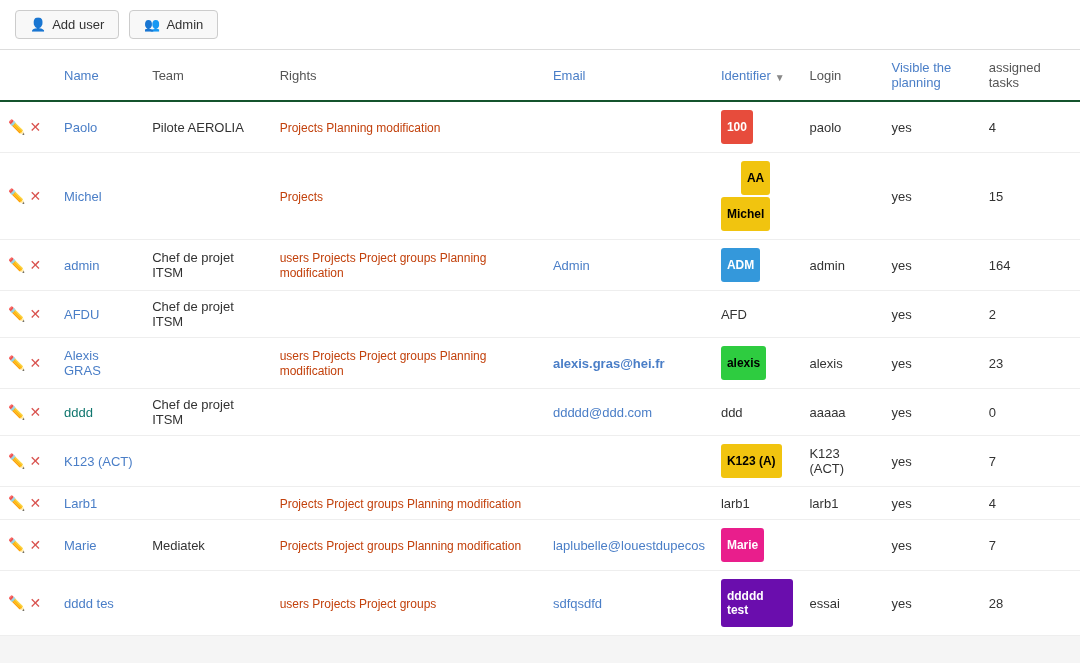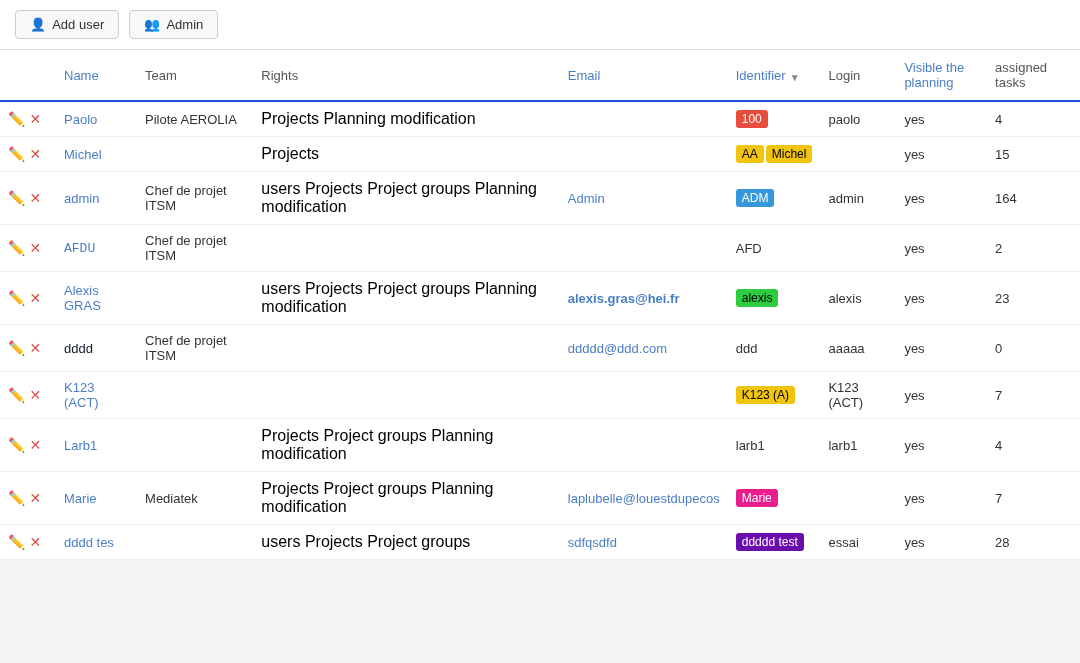--- a/index.html
+++ b/index.html
@@ -33,21 +33,21 @@
     }
 
     .user-table {
       width: 100%;
       border-collapse: collapse;
     }
 
     .user-table th {
       padding: 10px 8px;
       text-align: left;
-      border-bottom: 2px solid #1d4ed8;
+      border-bottom: 2px solid #14532d;
       font-weight: normal;
       color: #555;
       background: #fff;
     }
 
     .user-table th.blue { color: #4a7ec7; }
 
     .user-table td {
       padding: 8px 8px;
       border-bottom: 1px solid #eee;
@@ -66,24 +66,24 @@
       cursor: pointer;
       font-size: 14px;
       color: #999;
     }
 
     .action-icon.edit { color: #f0ad4e; }
     .action-icon.delete { color: #d9534f; }
 
     .badge {
       display: inline-block;
-      padding: 2px 6px;
+      padding: 10px 6px;
       border-radius: 3px;
       font-size: 12px;
-      font-weight: normal;
+      font-weight: bold;
       color: #fff;
     }
 
     .badge-red { background: #e74c3c; }
     .badge-blue { background: #3498db; }
     .badge-green { background: #2ecc40; color: #000; }
     .badge-yellow { background: #f1c40f; color: #000; }
     .badge-pink { background: #e91e8c; }
     .badge-purple { background: #6a0dad; }
 
@@ -92,21 +92,21 @@
       margin-left: 4px;
       font-size: 10px;
       color: #888;
     }
 
     .th-identifier {
       display: flex;
       align-items: flex-end;
     }
 
-    .rights-text { color: #000000; font-size: 16px; }
+    .rights-text { color: #c2410c; font-size: 12px; }
   </style>
 </head>
 <body>
 
 <div class="toolbar">
   <button class="toolbar-btn">
     <span>👤</span>
     <span>Add user</span>
   </button>
   <button class="toolbar-btn">
@@ -170,21 +170,21 @@
           <td>
     <div class="actions">
       <span class="action-icon edit" title="Edit">✏️</span>
       <span class="action-icon delete" title="Delete">✕</span>
     </div>
   </td>
           <td style="color: rgb(74, 126, 199);">Michel</td>
           <td></td>
           <td><span class="rights-text">Projects</span></td>
           <td></td>
-          <td><div style="display: inline-flex; flex-direction: row; gap: 2px;">
+          <td><div style="display: inline-flex; flex-direction: column; gap: 2px; align-items: flex-end;">
               <span class="badge badge-yellow">AA</span>
               <span class="badge badge-yellow">Michel</span>
             </div></td>
           <td></td>
           <td>yes</td>
           <td>15</td>
         </tr>
         <tr>
           <td>
     <div class="actions">
@@ -201,21 +201,21 @@
           <td>yes</td>
           <td>164</td>
         </tr>
         <tr>
           <td>
     <div class="actions">
       <span class="action-icon edit" title="Edit">✏️</span>
       <span class="action-icon delete" title="Delete">✕</span>
     </div>
   </td>
-          <td style="color: rgb(74, 126, 199); font-family: Liberation Mono, monospace;">AFDU</td>
+          <td style="color: rgb(74, 126, 199);">AFDU</td>
           <td>Chef de projet ITSM</td>
           <td><span class="rights-text"></span></td>
           <td></td>
           <td>AFD</td>
           <td></td>
           <td>yes</td>
           <td>2</td>
         </tr>
         <tr>
           <td>
@@ -233,21 +233,21 @@
           <td>yes</td>
           <td>23</td>
         </tr>
         <tr>
           <td>
     <div class="actions">
       <span class="action-icon edit" title="Edit">✏️</span>
       <span class="action-icon delete" title="Delete">✕</span>
     </div>
   </td>
-          <td style="color: #0f172a; margin-top: 42px;">dddd</td>
+          <td style="color: #0f766e; margin-top: 42px;">dddd</td>
           <td>Chef de projet ITSM</td>
           <td><span class="rights-text"></span></td>
           <td style="color: rgb(74, 126, 199);">ddddd@ddd.com</td>
           <td>ddd</td>
           <td>aaaaa</td>
           <td>yes</td>
           <td>0</td>
         </tr>
         <tr>
           <td>

